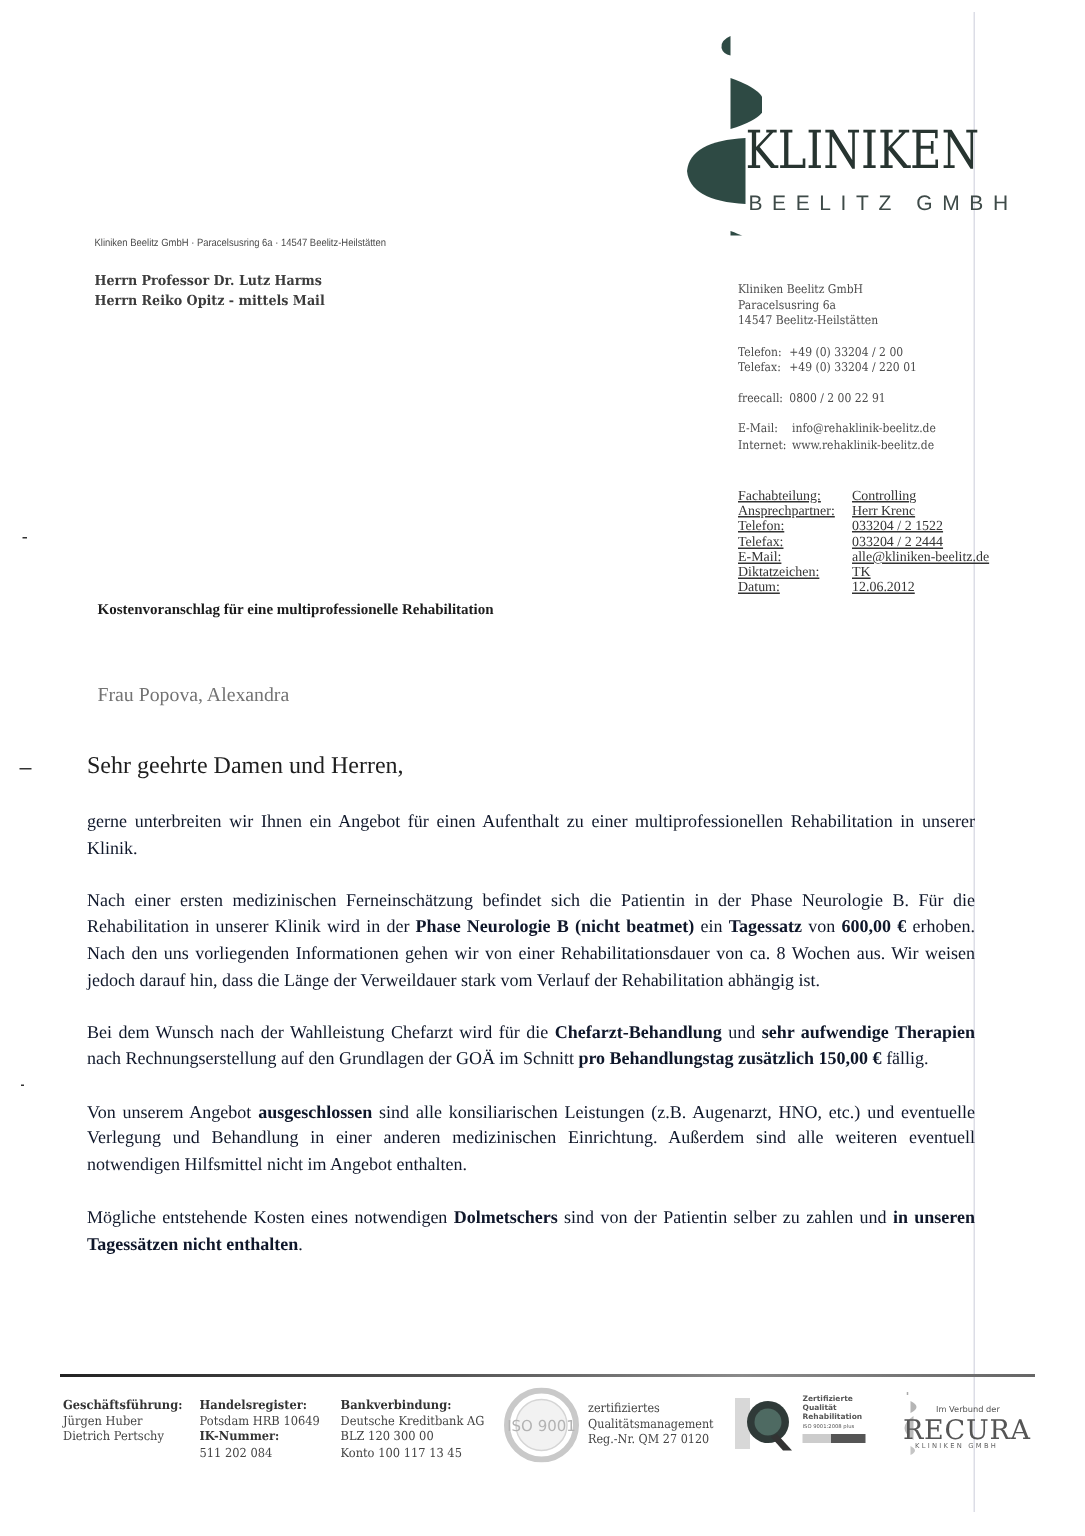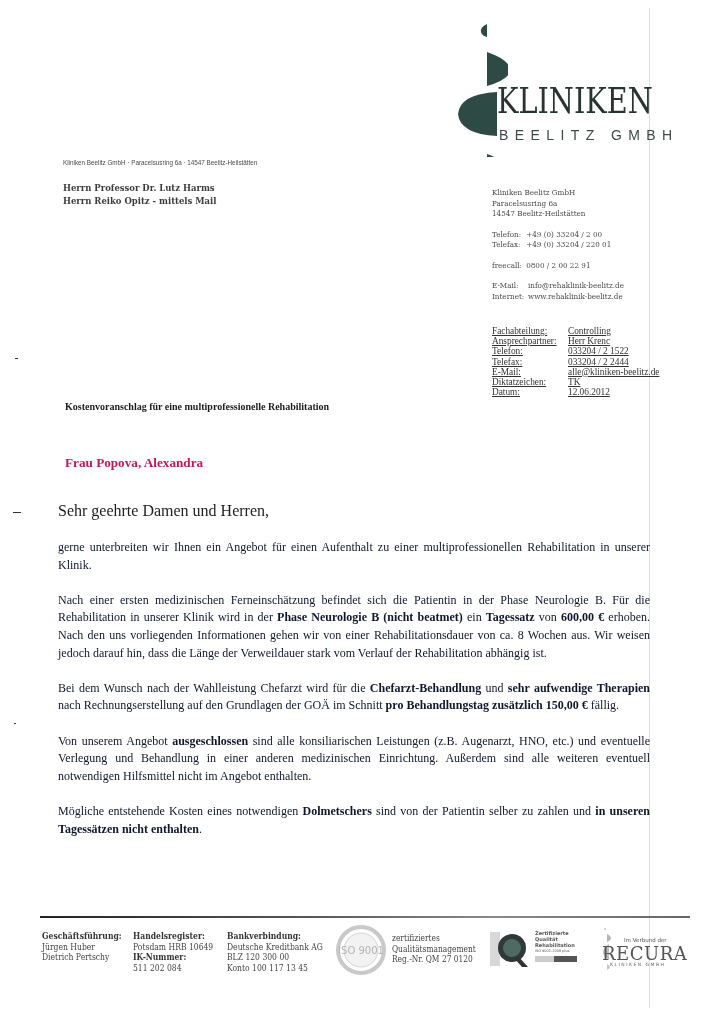--- a/index.html
+++ b/index.html
@@ -22,21 +22,21 @@
   .contact .row { display: flex; }
   .contact .k { display: inline-block; }
   .contact .k1 { width: 40px; }
   .contact .k2 { width: 38px; }
 
   .dept { position: absolute; left: 492px; top: 326px; font-family: "Liberation Serif", serif; font-size: 9.3px; color: #333; line-height: 10.2px; }
   .dept .row { display: flex; text-decoration: underline; }
   .dept .k { width: 76px; }
 
   .subject { position: absolute; left: 65px; top: 401px; font-weight: bold; font-size: 10px; color: #1c1c1c; }
-  .patient { position: absolute; left: 65px; top: 455px; font-weight: bold; font-size: 13.2px; color: #be185d; text-align: center; }
+  .patient { position: absolute; left: 65px; top: 455px; font-weight: normal; font-size: 13.2px; color: #737373; text-align: center; }
   .salutation { position: absolute; left: 58px; top: 502px; font-size: 16px; color: #1e1e1e; }
 
   .body { position: absolute; left: 58px; top: 539px; width: 592px; font-size: 12px; line-height: 17.6px; color: #0f172a; text-align: justify; }
   .body p { margin-bottom: 17.6px; }
   .body b { font-weight: bold; }
 
   .mark { position: absolute; background: #333; height: 1px; }
 
   .footer-line { position: absolute; left: 40px; top: 916px; width: 650px; height: 2px; background: linear-gradient(90deg,#222 0%,#555 40%,#8a8a8a 70%,#666 100%); }
   .foot { position: absolute; top: 931px; font-family: "DejaVu Serif", serif; font-size: 8.3px; color: #444; line-height: 10.5px; transform: scaleX(0.92); transform-origin: left; }

